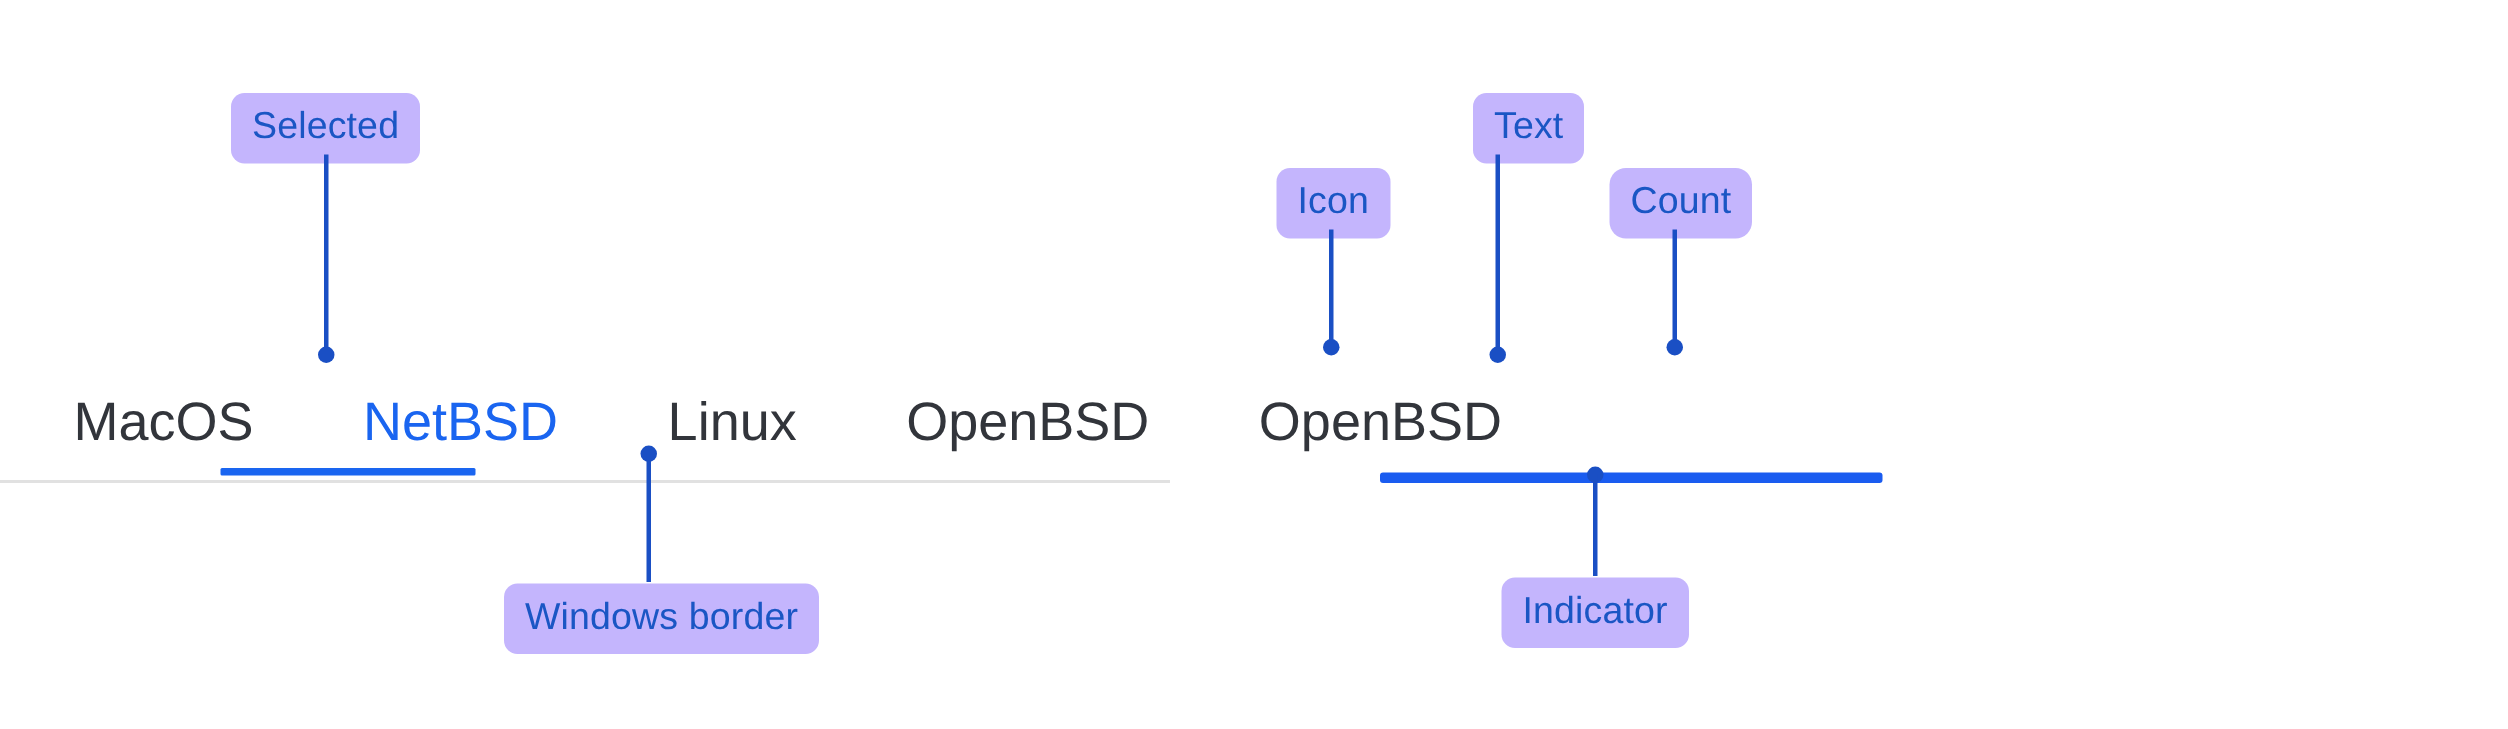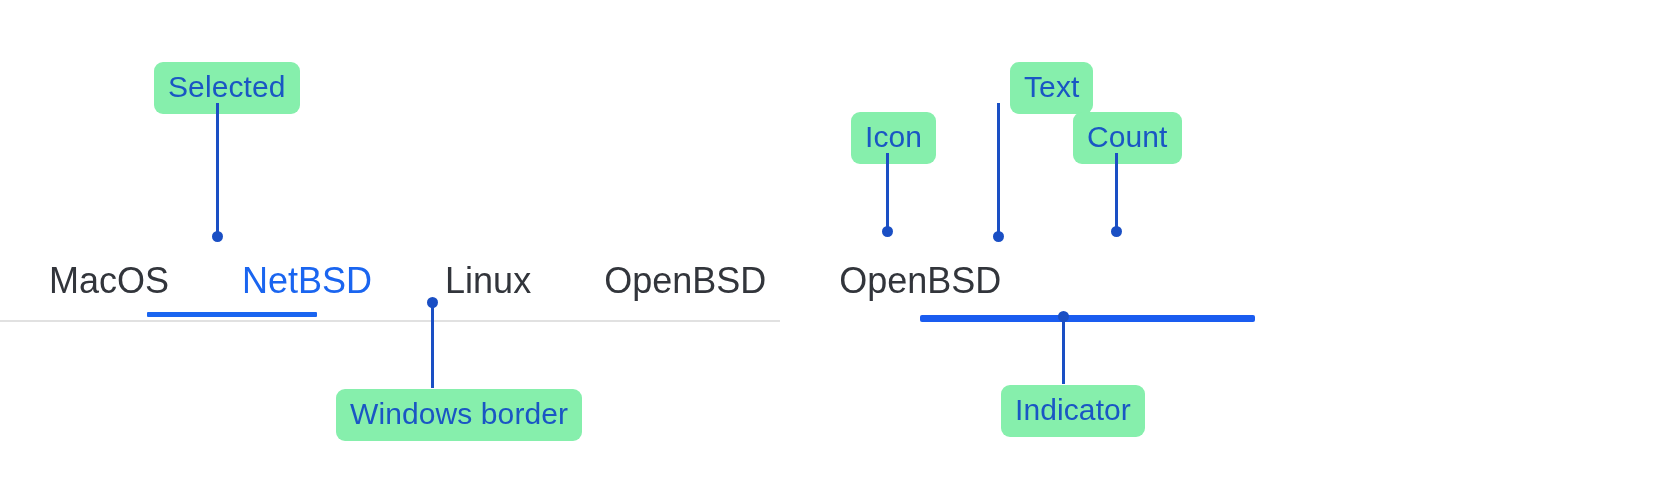--- a/index.html
+++ b/index.html
@@ -11,23 +11,23 @@
     height: 486px;
     background: #ffffff;
     font-family: "Liberation Sans", sans-serif;
     overflow: hidden;
     position: relative;
   }
 
   
   .callout {
     position: absolute;
-    background: #86efac;
+    background: #c4b5fd;
     color: #1a56c4;
-    font-size: 30px;
+    font-size: 25px;
     line-height: 1;
     padding: 10px 14px 12px 14px;
     border-radius: 9px;
     white-space: nowrap;
     letter-spacing: 0.1px;
   }
 
   
   .connector {
     position: absolute;
@@ -156,25 +156,25 @@
 </div>
 
 <div class="dot" style="left:427px; top:297px;"></div>
 <div class="connector" style="left:431px; top:302px; height:86px;"></div>
 <div class="callout" style="left:336px; top:389px;">Windows border</div>
 
 <div class="callout" style="left:851px; top:112px;">Icon</div>
 <div class="connector" style="left:886px; top:153px; height:78px;"></div>
 <div class="dot" style="left:882px; top:226px;"></div>
 
-<div class="callout" style="left:1010px; top:62px;">Text</div>
+<div class="callout" style="left:982px; top:62px;">Text</div>
 <div class="connector" style="left:997px; top:103px; height:133px;"></div>
 <div class="dot" style="left:993px; top:231px;"></div>
 
-<div class="callout" style="left:1073px; top:112px;">Count</div>
+<div class="callout" style="left:1073px; top:112px;border-radius:11px;">Count</div>
 <div class="connector" style="left:1115px; top:153px; height:78px;"></div>
 <div class="dot" style="left:1111px; top:226px;"></div>
 
 <div id="singletab">
   <div class="stab-indicator"></div>
 </div>
 
 <div class="dot" style="left:1058px; top:311px;"></div>
 <div class="connector" style="left:1062px; top:316px; height:68px;"></div>
 <div class="callout" style="left:1001px; top:385px;">Indicator</div>

